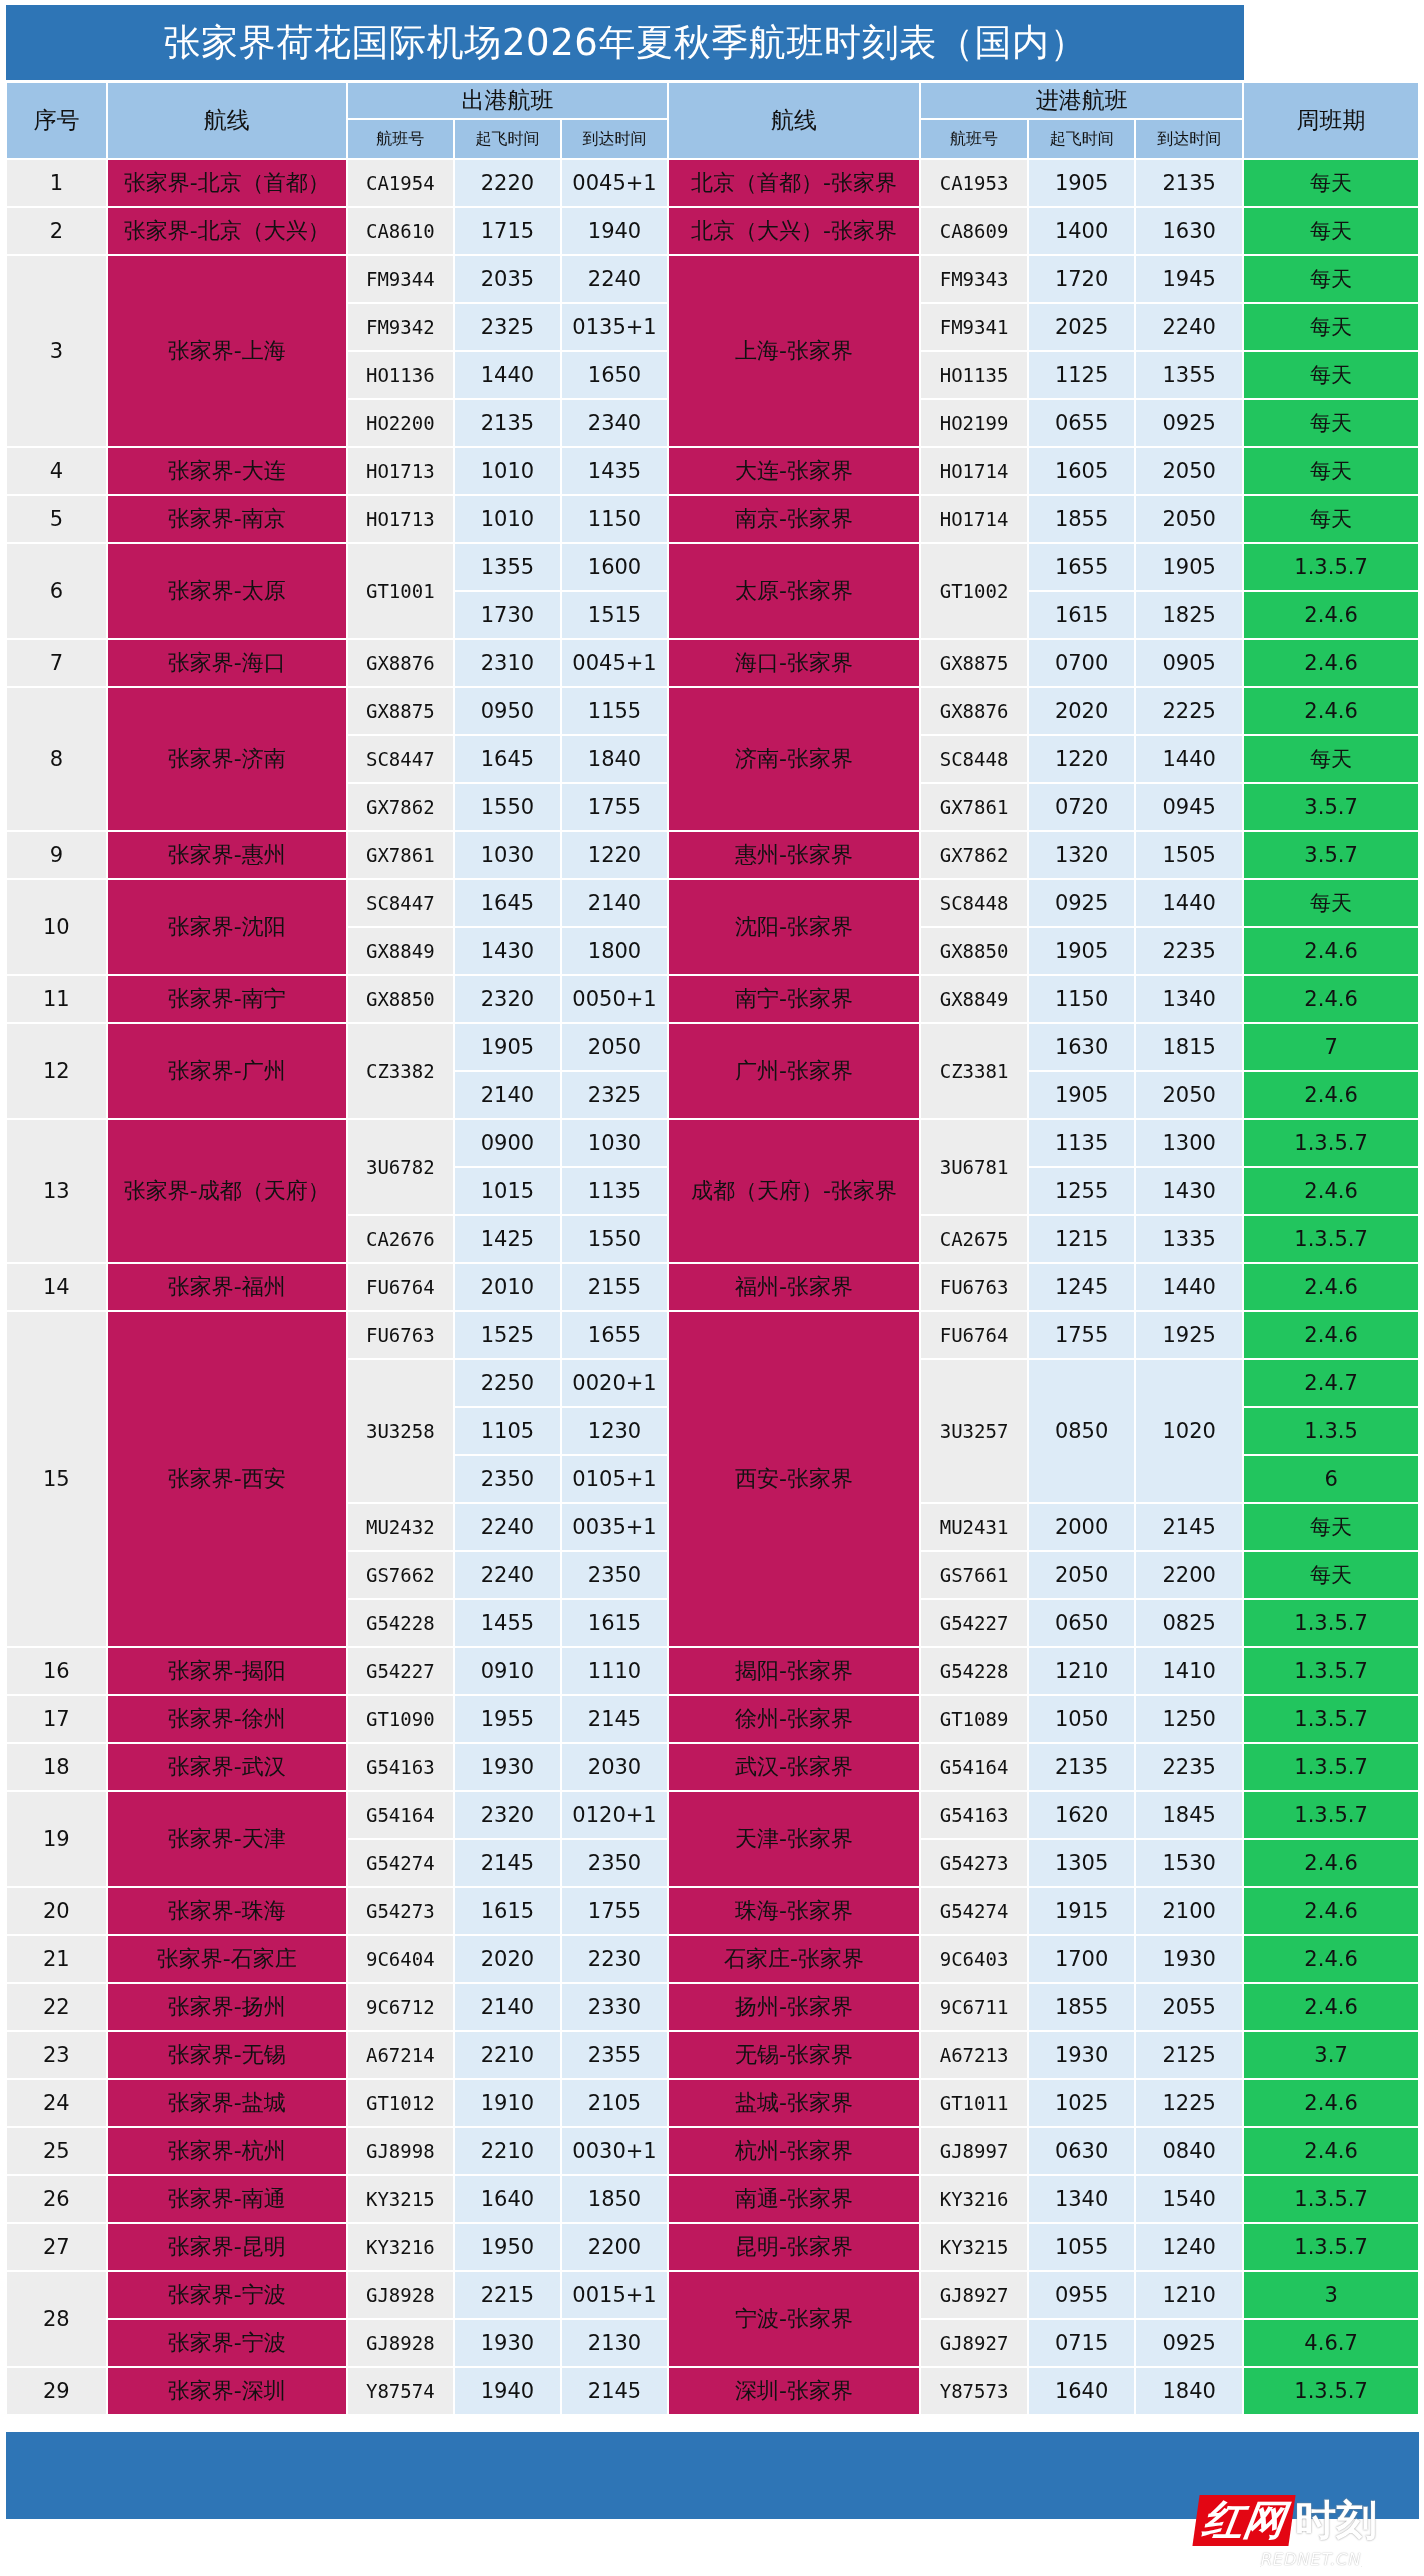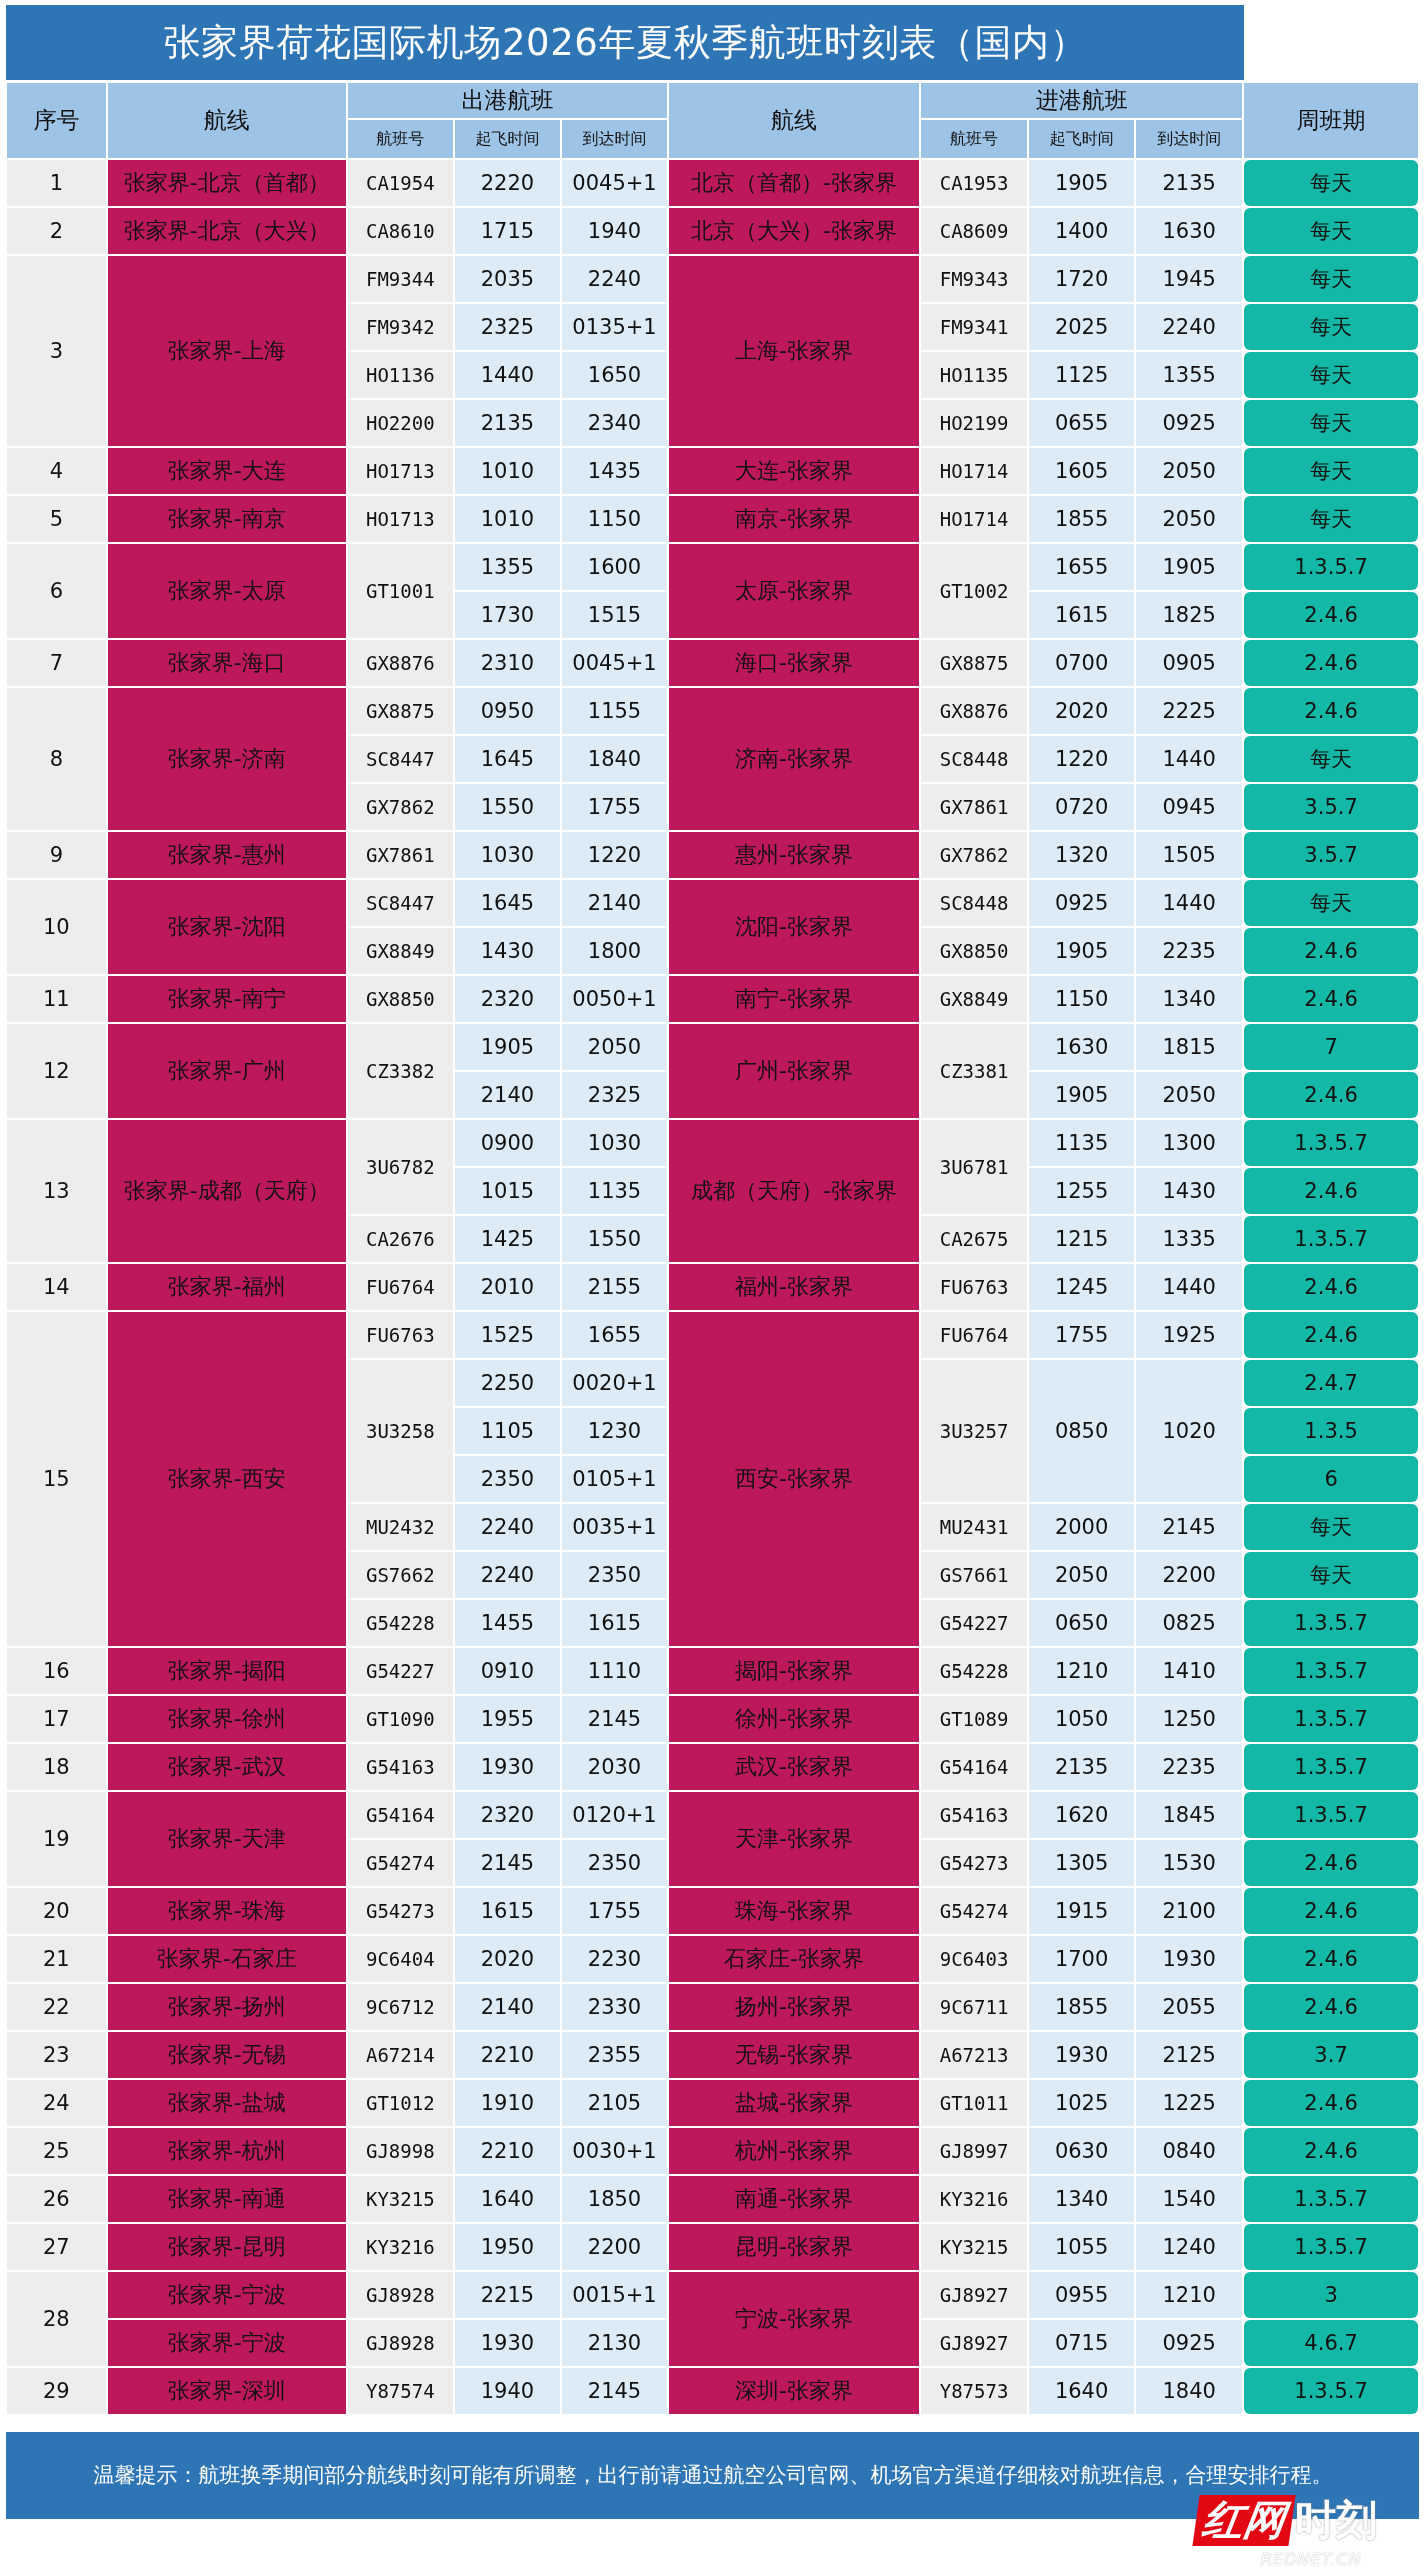--- a/index.html
+++ b/index.html
@@ -8,21 +8,21 @@
   table.sched{position:absolute;left:5.1px;top:81px;border-collapse:separate;border-spacing:2.6px;table-layout:fixed;width:1415px;}
   table.sched td,table.sched th{padding:0;text-align:center;vertical-align:middle;font-weight:normal;overflow:hidden;white-space:nowrap;}
   th{background:#9DC3E6;font-size:23px;}
   th.top{height:35px;}
   th.sub{height:38px;font-size:16px;}
   td{height:46px;font-size:21px;}
   td.seq{background:#EDEDED;}
   td.route{background:#be185d;font-size:22px;}
   td.fno{background:#EDEDED;font-family:"DejaVu Sans Mono","Liberation Mono",monospace;font-size:19px;}
   td.time{background:#DDEBF7;}
-  td.freq{background:#14b8a6;border-radius:6px;}
+  td.freq{background:#22c55e;}
   .footer{position:absolute;left:6.4px;top:2432px;width:1413px;height:87px;background:#2E75B6;color:#fff;font-size:21px;text-align:center;display:flex;flex-direction:column;justify-content:center;line-height:33px;}
   .logo{position:absolute;left:1190px;top:2494px;width:230px;height:80px;}
   .logo .red{position:absolute;left:6.4px;top:1.3px;width:96px;height:51px;background:#E30613;transform:skewX(-8deg);color:#fff;font-size:41px;font-weight:bold;line-height:51px;text-align:center;font-style:italic;}
   .logo .white{position:absolute;left:105px;top:1.3px;width:118px;height:51px;color:#fff;font-size:41px;font-weight:bold;line-height:51px;text-shadow:0 0 1.9px #888;}
   .logo .url{position:absolute;left:57px;top:56px;width:128px;font-size:16.6px;color:#fff;font-style:italic;text-shadow:0 0 1.3px #999;letter-spacing:0.6px;text-align:center;text-decoration:underline;}
 </style>
 </head>
 <body>
 
 <div class="title-bar">张家界荷花国际机场2026年夏秋季航班时刻表（国内）</div>
@@ -553,21 +553,20 @@
         <td class="route">深圳-张家界</td>
         <td class="fno">Y87573</td>
         <td class="time">1640</td>
         <td class="time">1840</td>
         <td class="freq">1.3.5.7</td>
       </tr>
     </tbody>
 </table>
 
 <div class="footer">
-  <div>温馨提示：航班换季期间部分航线时刻可能有所调整，出行前请通过航空公司官网、机场官方渠道仔细核对航班信息，合理安排行程。</div>
 </div>
 
 <div class="logo">
   <div class="red">红网</div>
   <div class="white">时刻</div>
   <div class="url">REDNET.CN</div>
 </div>
 
 
 </body></html>

